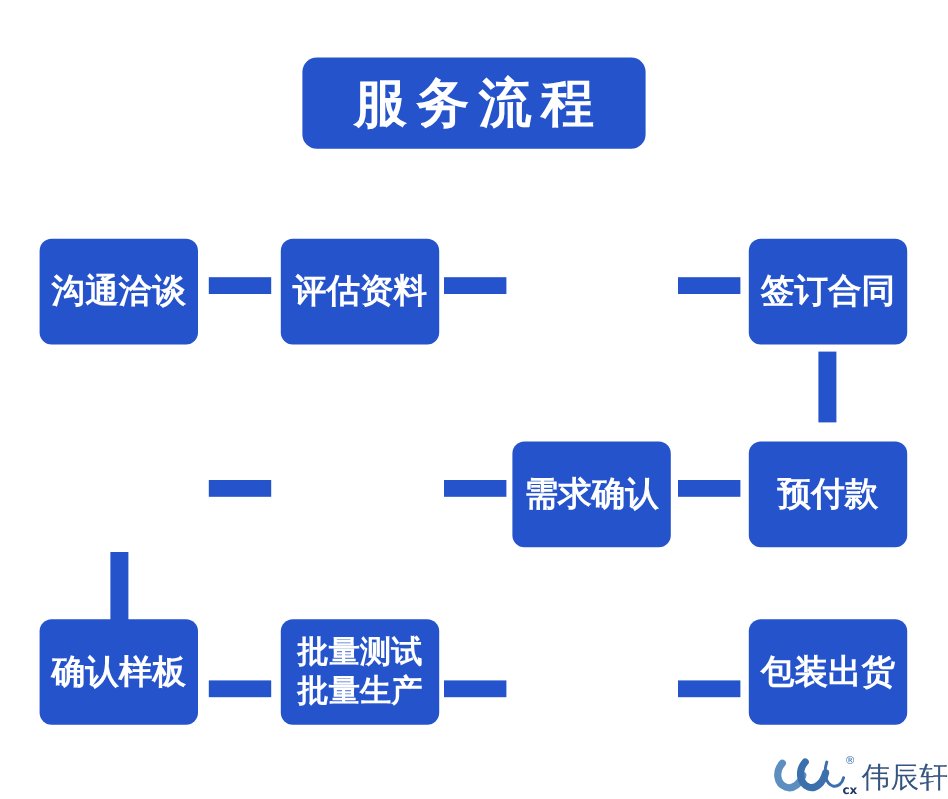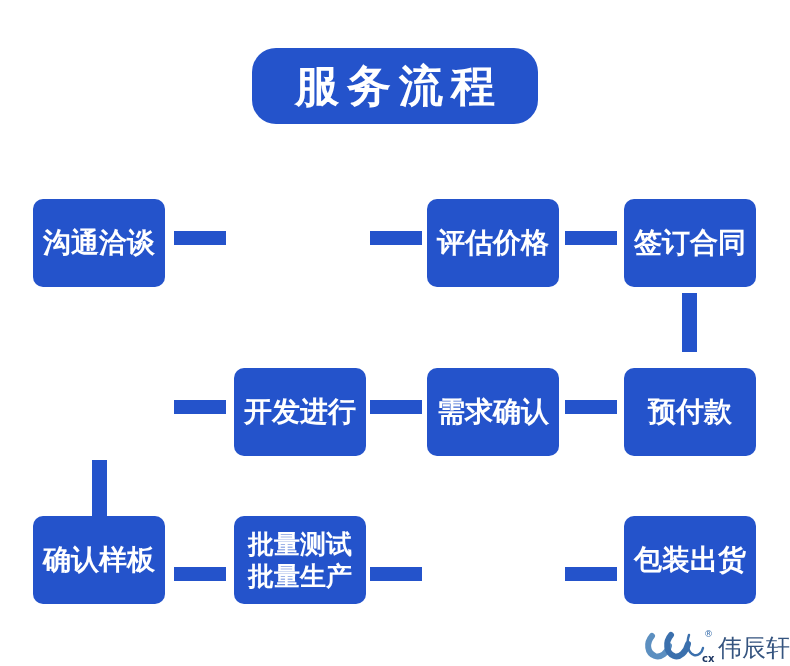--- a/index.html
+++ b/index.html
@@ -10,21 +10,21 @@
     --logo-mark-light:#5c8fc0;
     --logo-text:#35547f;
     --logo-sub:#1f3864;
   }
   html,body{margin:0;padding:0;}
   body{font-family:"DejaVu Sans","Liberation Sans",sans-serif;background:var(--background);}
   .canvas{position:relative;width:790px;height:666px;background:var(--background);overflow:hidden;}
 
   .title-box{
     position:absolute;left:252px;top:48px;width:286px;height:76px;
-    background:var(--primary);border-radius:24px;
+    background:var(--primary);border-radius:12px;
     display:flex;align-items:center;justify-content:center;
   }
   .title-box span{
     color:var(--box-text);font-size:44px;font-weight:bold;
     letter-spacing:8px;margin-right:-8px;white-space:nowrap;
   }
 
   .box{
     position:absolute;width:132px;height:88px;
     background:var(--primary);border-radius:10px;
@@ -61,35 +61,32 @@
 <div class="canvas">
 
   <div class="title-box">
     <span>服务流程</span>
   </div>
 
   <div class="box r1 c1">
     <span>沟通洽谈</span>
   </div>
   <div class="hconn hr1 h12"></div>
+  <div class="box r1 c2">
+    <span>评估资料</span>
+  </div>
   <div class="hconn hr1 h23"></div>
-  <div class="box r1 c3">
-    <span>评估价格</span>
-  </div>
   <div class="hconn hr1 h34"></div>
   <div class="box r1 c4">
     <span>签订合同</span>
   </div>
 
   <div class="vconn v-contract"></div>
 
   <div class="hconn hr2 h12"></div>
-  <div class="box r2 c2">
-    <span>开发进行</span>
-  </div>
   <div class="hconn hr2 h23"></div>
   <div class="box r2 c3">
     <span>需求确认</span>
   </div>
   <div class="hconn hr2 h34"></div>
   <div class="box r2 c4">
     <span>预付款</span>
   </div>
 
   <div class="vconn v-sample"></div>

